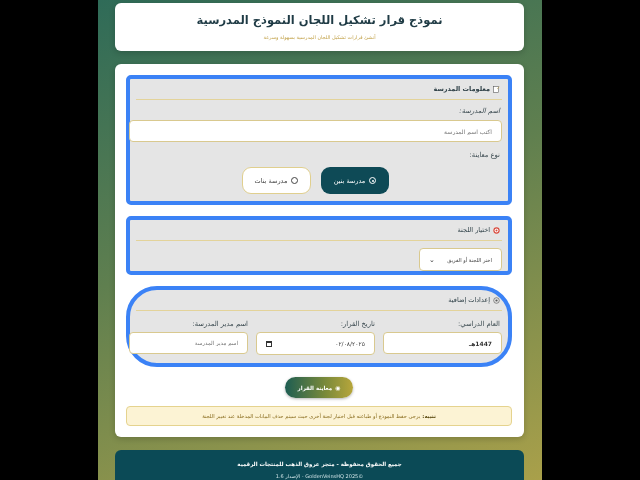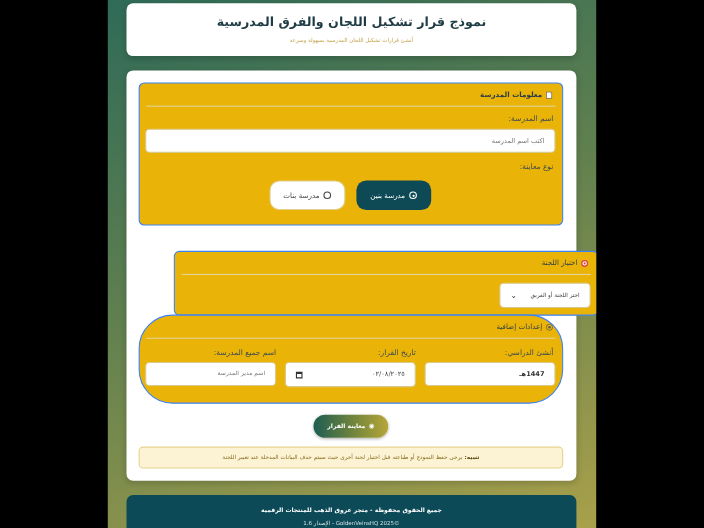--- a/index.html
+++ b/index.html
@@ -18,22 +18,22 @@
     .header-title {
       position: absolute; top: 10px; left: 0; right: 0; text-align: center;
       font-size: 11.5px; font-weight: bold; color: #1f3b45;
     }
     .header-sub {
       position: absolute; top: 31px; left: 0; right: 0; text-align: center;
       font-size: 5px; color: #c2a24a;
     }
     .main-card { left: 17px; top: 64px; width: 409px; height: 373px; }
     .section {
-      position: absolute; left: 11px; width: 386px; border: 1px solid #3b82f6;
-      border-radius: 5px; background: #eab308;
+      position: absolute; left: 11px; width: 386px; border: 4px solid #3b82f6;
+      border-radius: 5px; background: #e5e5e5;
     }
     .sec-head {
       position: absolute; top: 6px; right: 8px; font-size: 6.5px; color: #2c3e45;
       display: flex; align-items: center; gap: 3px;
     }
     .sec-line { position: absolute; top: 20px; left: 6px; right: 6px; height: 1px; background: #e3d39a; }
     .sec-icon { width: 7px; height: 7px; display: inline-block; }
     .label { position: absolute; font-size: 6.8px; color: #3b4a50; }
     .field {
       position: absolute; border: 1px solid #d9c98f; border-radius: 4px; background: #fff;
@@ -68,49 +68,49 @@
     .footer-2 { position: absolute; top: 23px; left: 0; right: 0; font-size: 5px; color: #cfe3e6; }
     .chev { font-size: 7px; color: #333; }
     .cal { width: 6px; height: 6px; border: 1px solid #333; border-top-width: 2px; display: inline-block; }
   </style>
 </head>
 <body>
 
 <div class="viewport">
 
   <div class="card header-card">
-    <div class="header-title">نموذج قرار تشكيل اللجان والفرق المدرسية</div>
+    <div class="header-title">نموذج قرار تشكيل اللجان النموذج المدرسية</div>
     <div class="header-sub">أنشئ قرارات تشكيل اللجان المدرسية بسهولة وسرعة</div>
   </div>
 
   <div class="card main-card">
 
     <div class="section" style="top:11px;height:130px;">
       <div class="sec-head">
         <svg class="sec-icon" viewBox="0 0 10 10">
             <rect x="1" y="1" width="7" height="8" fill="#fff" stroke="#555" stroke-width="0.8"></rect>
             <path d="M6 4 L9 1" stroke="#c2a24a" stroke-width="1"></path>
           </svg>
         <span style="font-weight:bold;">معلومات المدرسة</span>
       </div>
       <div class="sec-line"></div>
-      <div class="label" style="top:28px;right:8px;">اسم المدرسة:</div>
+      <div class="label" style="top:28px;right:8px;font-style:italic;">اسم المدرسة:</div>
       <input class="field" style="top: 41px; right: 6px; width: 373px; height: 22px; text-align: right; direction: rtl;" placeholder="اكتب اسم المدرسة">
       <div class="label" style="top:72px;right:8px;">نوع معاينة:</div>
       <div class="radio-btn radio-on" style="top:88px;right:119px;width:68px;">
         <span class="dot filled"></span>
         <span>مدرسة بنين</span>
       </div>
       <div class="radio-btn radio-off" style="top:88px;right:197px;width:69px;">
         <span class="dot"></span>
         <span>مدرسة بنات</span>
       </div>
     </div>
 
-    <div class="section" style="top:164px;height:59px;margin-left:32px;">
+    <div class="section" style="top:152px;height:59px;">
       <div class="sec-head">
         <svg class="sec-icon" viewBox="0 0 10 10">
             <circle cx="5" cy="5" r="4.5" fill="#d9483b"></circle>
             <circle cx="5" cy="5" r="2.8" fill="#fff"></circle>
             <circle cx="5" cy="5" r="1.4" fill="#d9483b"></circle>
           </svg>
         <span>اختيار اللجنة</span>
       </div>
       <div class="sec-line"></div>
       <div class="field" style="top:28px;right:6px;width:83px;height:23px;justify-content:space-between;">
@@ -122,32 +122,32 @@
     <div class="section" style="top:222px;height:81px;border-radius:31px;">
       <div class="sec-head">
         <svg class="sec-icon" viewBox="0 0 10 10">
             <circle cx="5" cy="5" r="4" fill="none" stroke="#555" stroke-width="0.9"></circle>
             <circle cx="5" cy="5" r="1.6" fill="#555"></circle>
           </svg>
         <span>إعدادات إضافية</span>
       </div>
       <div class="sec-line"></div>
 
-      <div class="label" style="top:30px;right:8px;">أنشئ الدراسي:</div>
+      <div class="label" style="top:30px;right:8px;">العام الدراسي:</div>
       <div class="field" style="top:42px;right:6px;width:119px;height:22px;justify-content:flex-start;font-weight:bold;color:#333;">
         <span>1447هـ</span>
       </div>
 
       <div class="label" style="top:30px;right:133px;">تاريخ القرار:</div>
       <div class="field" style="top:42px;right:133px;width:119px;height:23px;justify-content:space-between;">
         <span>٠٢/٠٨/٢٠٢٥</span>
         <span class="cal"></span>
       </div>
 
-      <div class="label" style="top:30px;right:260px;">اسم جميع المدرسة:</div>
+      <div class="label" style="top:30px;right:260px;">اسم مدير المدرسة:</div>
       <input class="field" style="top: 42px; right: 260px; width: 119px; height: 22px; text-align: right; direction: rtl; font-size: 5.5px;" placeholder="اسم مدير المدرسة">
     </div>
 
     <div class="preview-btn">
       <span style="font-size:6px;">◉</span>
       <span>معاينة القرار</span>
     </div>
 
     <div class="warning">
       <b>تنبيه:</b>

